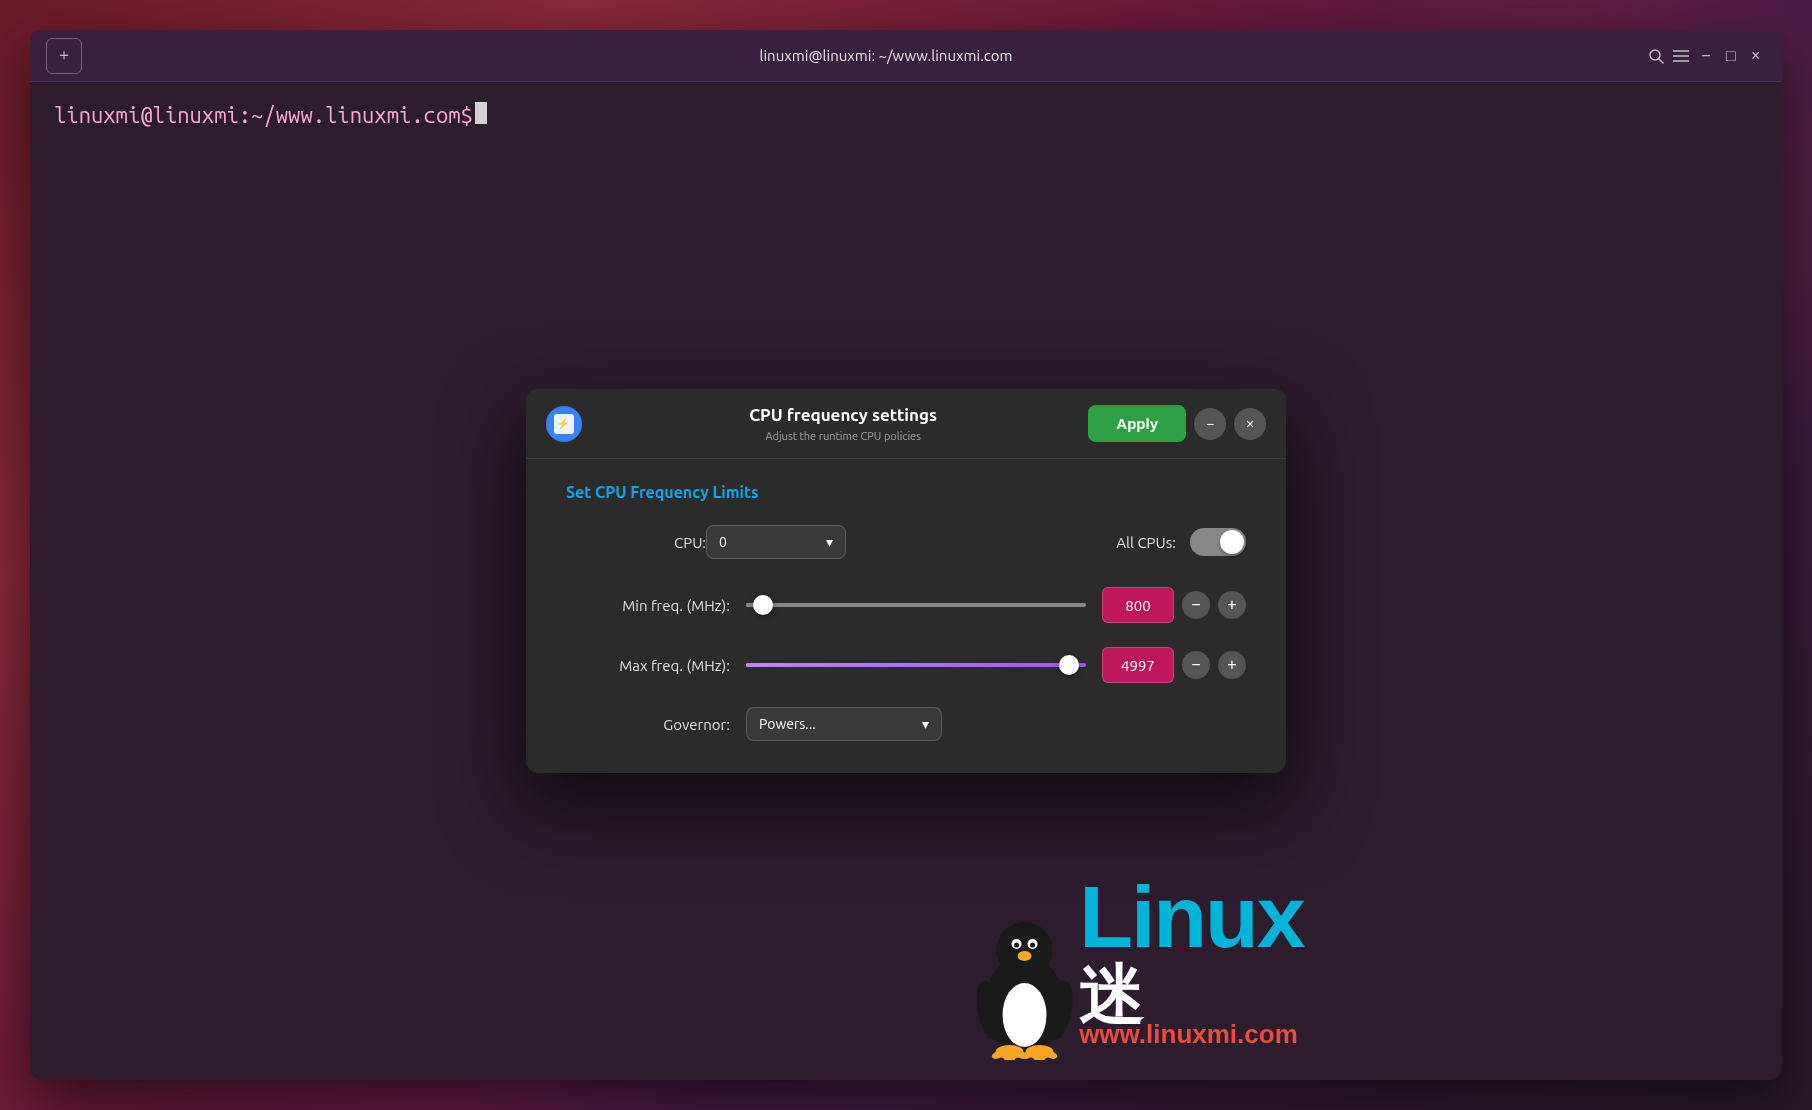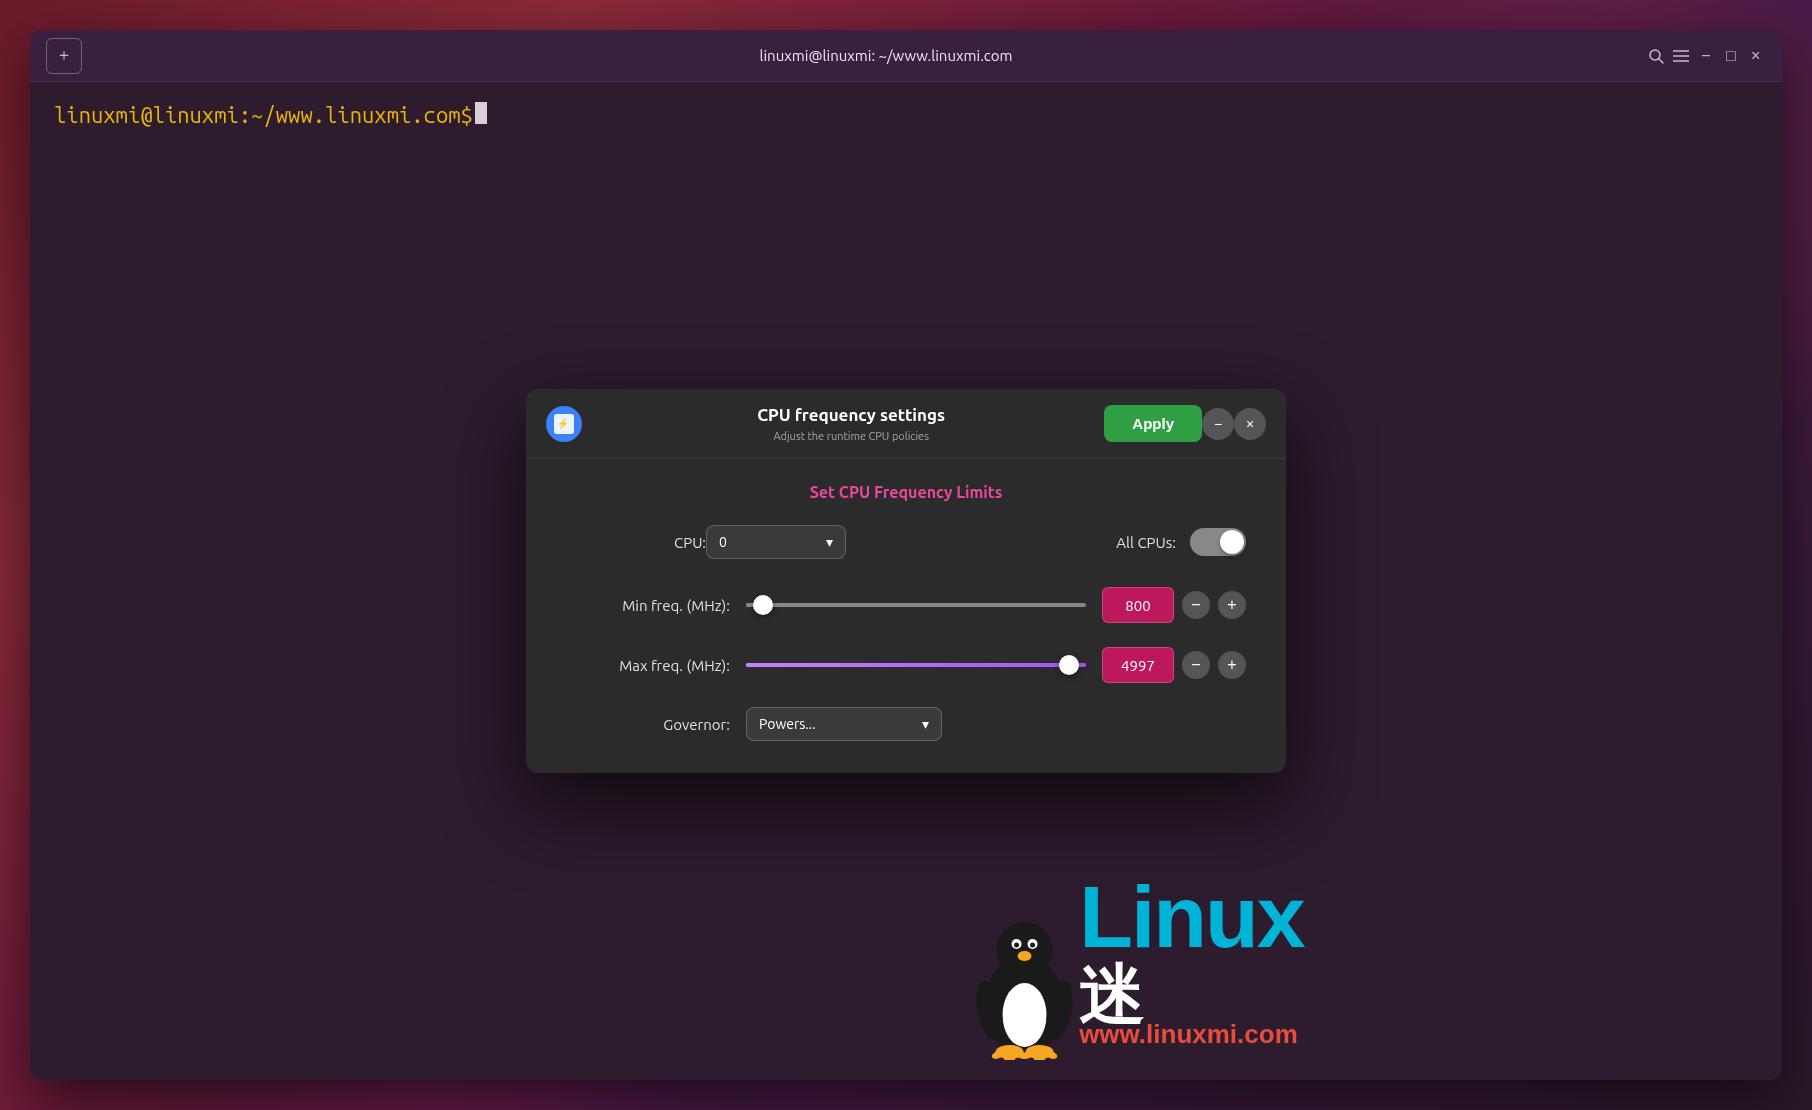--- a/index.html
+++ b/index.html
@@ -101,21 +101,21 @@
     
     .terminal-content {
       flex: 1;
       padding: 20px 24px;
       position: relative;
       overflow: hidden;
     }
     .terminal-prompt {
       font-family: 'Ubuntu Mono', 'Courier New', monospace;
       font-size: 22px;
-      color: #eab308;
+      color: #f9a8d4;
       display: flex;
     }
     .cursor-block {
       display: inline-block;
       width: 12px; height: 22px;
       background: rgba(255,255,255,0.8);
       margin-left: 2px;
       animation: blink 1s infinite;
     }
     @keyframes blink {
@@ -176,20 +176,21 @@
       font-weight: 700;
     }
     .dialog-subtitle {
       color: rgba(255,255,255,0.55);
       font-size: 11px;
       margin-top: 6px;
     }
     .dialog-actions {
       display: flex;
       align-items: center;
+      gap: 8px;
     }
     .apply-btn {
       background: #2ea043;
       color: white;
       border: none;
       border-radius: 8px;
       padding: 10px 28px;
       font-size: 15px;
       font-weight: 600;
       cursor: pointer;
@@ -203,24 +204,24 @@
       cursor: pointer;
       display: flex; align-items: center; justify-content: center;
       font-size: 14px;
     }
 
     
     .dialog-body {
       padding: 24px 40px 32px;
     }
     .section-title {
-      color: #ec4899;
+      color: #0ea5e9;
       font-size: 16px;
       font-weight: 700;
-      text-align: center;
+      text-align: left;
       margin-bottom: 24px;
     }
 
     
     .cpu-row {
       display: flex;
       align-items: center;
       margin-bottom: 28px;
     }
     .cpu-label {

